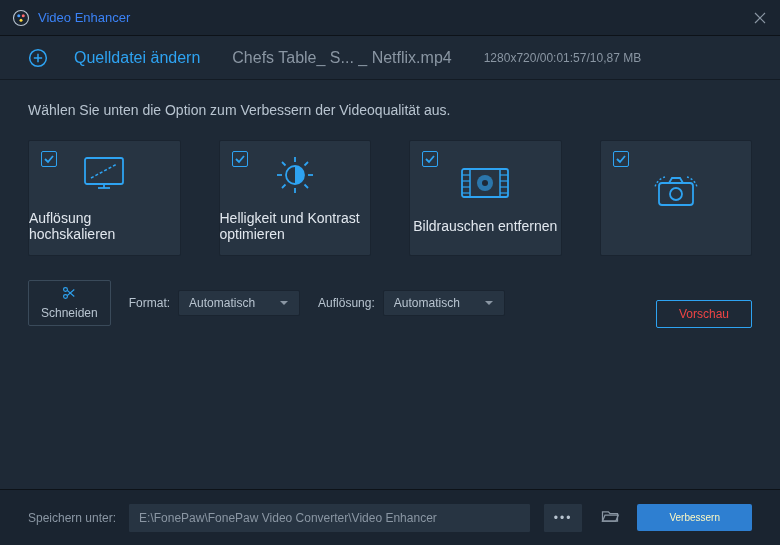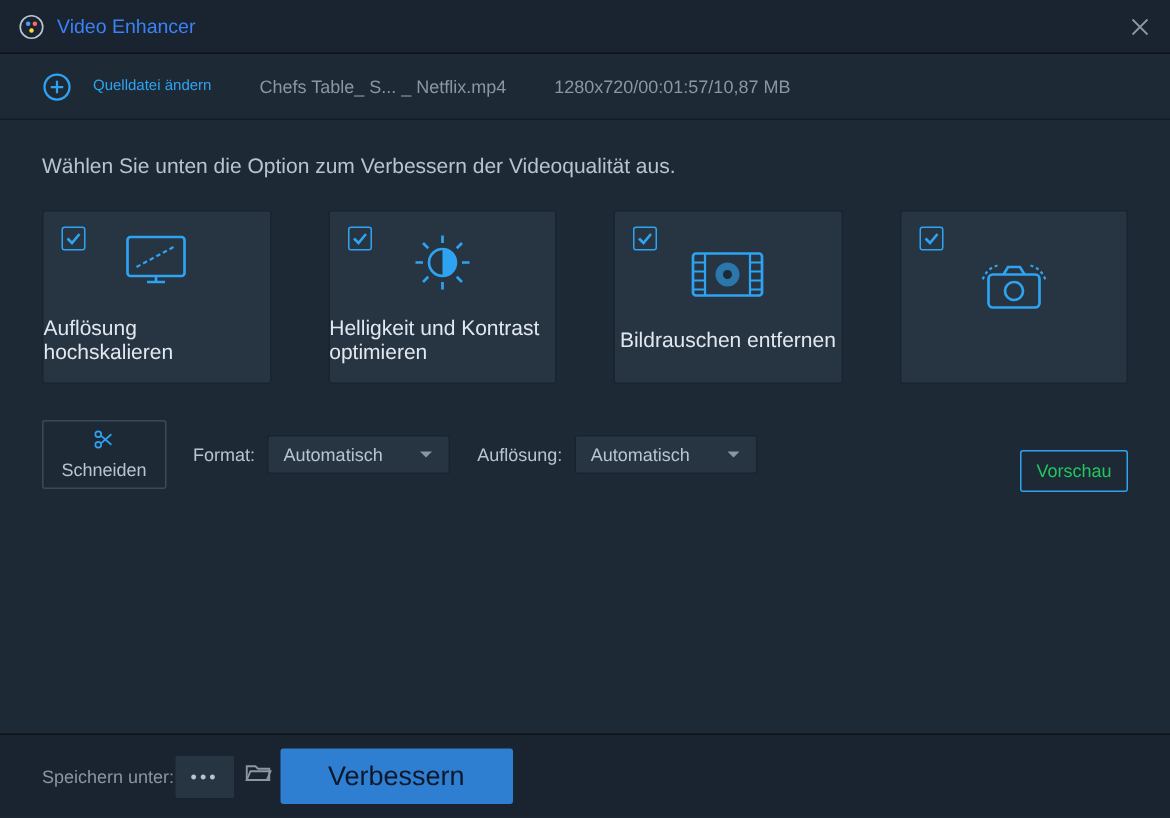--- a/index.html
+++ b/index.html
@@ -2,46 +2,46 @@
 <html><head>
 <meta charset="utf-8">
 <style>
 * { margin: 0; padding: 0; box-sizing: border-box; }
 body { width: 780px; height: 545px; background: #1e2936; font-family: "Segoe UI", Arial, sans-serif; color: #b8c4d0; overflow: hidden; }
 .titlebar { height: 36px; display: flex; align-items: center; padding: 0 12px; background: #1a2430; border-bottom: 1px solid #0d1218; }
 .titlebar .app-icon { width: 18px; height: 18px; margin-right: 8px; }
 .titlebar .title { font-size: 13px; color: #3b82f6; flex: 1; }
 .titlebar .close { width: 16px; height: 16px; cursor: pointer; }
 .filebar { height: 44px; display: flex; align-items: center; padding: 0 28px; gap: 32px; background: #1e2936; border-bottom: 1px solid #131b24; }
-.add-btn { display: flex; align-items: center; gap: 14px; color: #2ea3f2; font-size: 10px; cursor: pointer; text-align: center; }
+.add-btn { display: flex; align-items: center; gap: 26px; color: #2ea3f2; font-size: 16px; cursor: pointer; text-align: center; }
 .add-btn svg { width: 20px; height: 20px; }
-.filename { font-size: 12px; color: #8a96a3; }
+.filename { font-size: 16px; color: #8a96a3; }
 .fileinfo { font-size: 12px; color: #8a96a3; }
 .content { padding: 22px 28px 0 28px; }
 .instruction { font-size: 14px; color: #b8c4d0; margin-bottom: 22px; }
 .options { display: grid; grid-template-columns: 1fr 1fr 1fr 1fr; gap: 38px; }
 .option-card { background: #273442; border: 1px solid #1a2430; border-radius: 2px; height: 116px; position: relative; display: flex; flex-direction: column; align-items: center; justify-content: center; cursor: pointer; }
 .option-card .check { position: absolute; top: 10px; left: 12px; width: 16px; height: 16px; border: 1.5px solid #2ea3f2; border-radius: 2px; display: flex; align-items: center; justify-content: center; }
 .option-card .check svg { width: 12px; height: 12px; }
 .option-card .icon { margin-bottom: 14px; height: 42px; display: flex; align-items: center; justify-content: center; }
 .option-card .label { font-size: 14px; color: #e2e8ef; font-weight: 500; }
 .controls { display: flex; align-items: center; padding: 22px 28px; gap: 18px; }
 .cut-btn { display: flex; align-items: center; gap: 6px; border: 1px solid #3a4a5a; border-radius: 2px; padding: 5px 12px; font-size: 12px; color: #b8c4d0; cursor: pointer; flex-direction: column; }
 .cut-btn svg { width: 14px; height: 14px; }
 .select-group { display: flex; align-items: center; gap: 8px; font-size: 12px; }
 .select { background: #273442; border: 1px solid #1a2430; padding: 5px 10px; display: flex; align-items: center; gap: 24px; border-radius: 2px; cursor: pointer; min-width: 120px; justify-content: space-between; font-size: 12px; }
 .select svg { width: 10px; height: 10px; }
-.preview-btn { margin-left: auto; border: 1px solid #2ea3f2; color: #22c55e; padding: 6px 10px; font-size: 12px; border-radius: 2px; cursor: pointer; margin-top: 22px; }
-.bottombar { position: absolute; bottom: 0; left: 0; right: 0; height: 56px; background: #1a2430; border-top: 1px solid #0d1218; display: flex; align-items: center; padding: 0 28px; }
+.preview-btn { margin-left: auto; border: 1px solid #2ea3f2; color: #ef4444; padding: 6px 22px; font-size: 12px; border-radius: 2px; cursor: pointer; margin-top: 22px; }
+.bottombar { position: absolute; bottom: 0; left: 0; right: 0; height: 56px; background: #1a2430; border-top: 1px solid #0d1218; display: flex; align-items: center; padding: 0 28px; gap: 12px; }
 .bottombar .label { font-size: 12px; color: #8a96a3; }
 .path-input { flex: 1; background: #273442; border: 1px solid #1a2430; padding: 7px 10px; font-size: 12px; color: #8a96a3; border-radius: 2px; display: flex; align-items: center; }
 .dots-btn { background: #273442; border: 1px solid #1a2430; padding: 7px 10px; border-radius: 2px; cursor: pointer; color: #b8c4d0; font-size: 12px; letter-spacing: 2px; }
 .folder-btn { padding: 5px; cursor: pointer; }
 .folder-btn svg { width: 20px; height: 20px; }
-.enhance-btn { background: #2e7fd1; color: #0f172a; padding: 8px 32px; font-size: 18px; border-radius: 2px; cursor: pointer; border: none; }
+.enhance-btn { background: #2e7fd1; color: #fef9c3; padding: 8px 32px; font-size: 10px; border-radius: 2px; cursor: pointer; border: none; }
 </style>
 </head>
 <body>
 
 <div class="titlebar">
   <span class="app-icon">
     <svg viewBox="0 0 24 24">
         <circle cx="12" cy="12" r="10" fill="none" stroke="#b8c4d0" stroke-width="1.5"></circle>
         <circle cx="9" cy="9" r="2" fill="#4a9eff"></circle>
         <circle cx="15" cy="9" r="2" fill="#ff6b6b"></circle>
@@ -190,20 +190,23 @@
         </svg>
     </div>
   </div>
   <div class="preview-btn">
     <span>Vorschau</span>
   </div>
 </div>
 
 <div class="bottombar">
   <span class="label">Speichern unter:</span>
+  <div class="path-input">
+    <span>E:\FonePaw\FonePaw Video Converter\Video Enhancer</span>
+  </div>
   <div class="dots-btn">•••</div>
   <div class="folder-btn">
     <svg viewBox="0 0 24 24">
         <path d="M3 7 L3 18 L21 18 L21 9 L12 9 L10 7 Z" fill="none" stroke="#8a96a3" stroke-width="1.5"></path>
         <path d="M6 11 L22 11 L19 18 L3 18 Z" fill="none" stroke="#8a96a3" stroke-width="1.5"></path>
       </svg>
   </div>
   <button class="enhance-btn">
     <span>Verbessern</span>
   </button>

